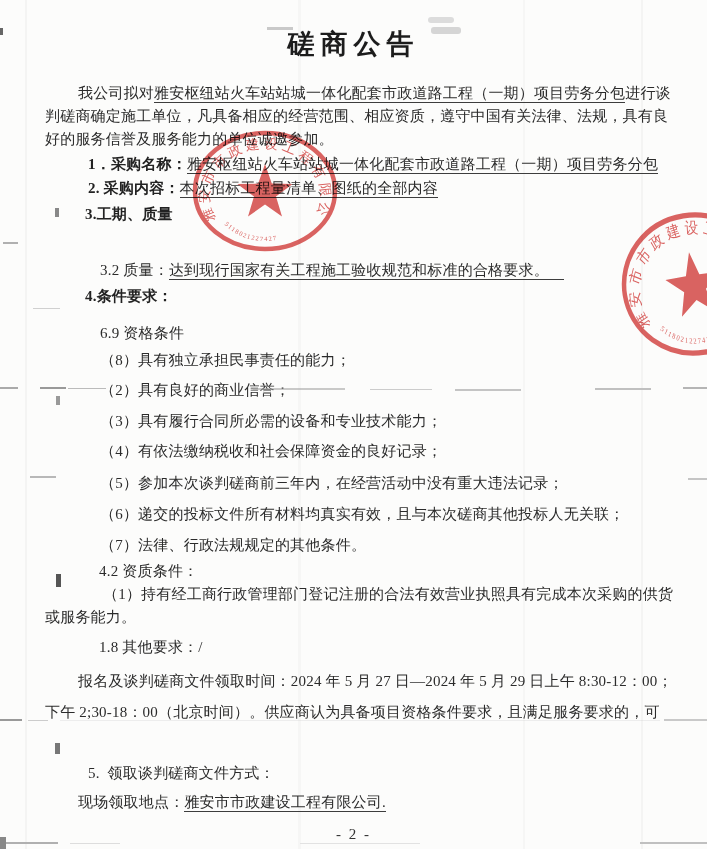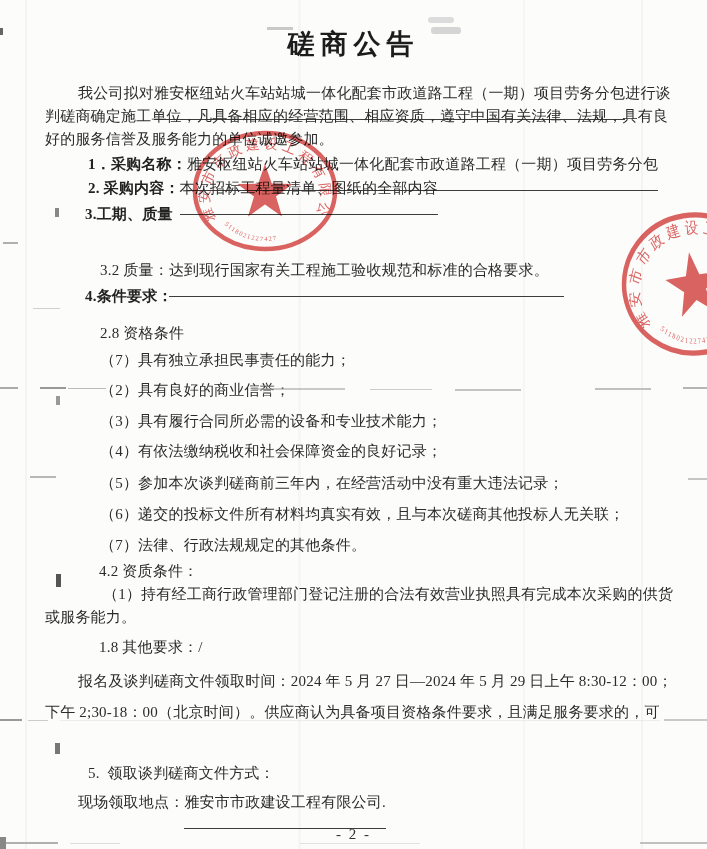--- a/index.html
+++ b/index.html
@@ -4,21 +4,21 @@
 <style>
   html,body{margin:0;padding:0;background:#e9e9e9;}
   #page{
     position:relative;width:707px;height:849px;margin:0 auto;
     background:#fcfcfb;overflow:hidden;
     font-family:"Liberation Serif","DejaVu Serif",serif;
   }
   .ln{position:absolute;font-size:15px;letter-spacing:.2px;line-height:19px;
       color:#2b2b2b;white-space:pre;}
   .b{font-weight:700;color:#222;}
-  .u{border-bottom:1.3px solid #3d3d3d;padding-bottom:18px;}
+  .u{border-bottom:1.3px solid #3d3d3d;padding-bottom:1px;}
   .title{position:absolute;left:0;right:0;top:26px;text-align:center;
       font-size:27px;font-weight:700;letter-spacing:6px;color:#1c1c1c;}
   .pageno{position:absolute;left:0;right:0;top:826px;text-align:center;
       font-size:15px;letter-spacing:2px;color:#333;}
   .stamp{position:absolute;mix-blend-mode:multiply;opacity:.82;}
   .stamp svg{display:block;}
   #stamp-right{transform:rotate(-9deg) scaleY(1.19);transform-origin:50% 50%;}
   .art{position:absolute;pointer-events:none;}
   .vstreak{position:absolute;top:0;bottom:0;background:#000;pointer-events:none;}
 </style>
@@ -37,22 +37,22 @@
 
   <div class="ln" style="left:78px;top:84px"><span>我公司拟对</span><span class="u">雅安枢纽站火车站站城一体化配套市政道路工程（一期）项目劳务分包</span><span>进行谈</span></div>
   <div class="ln" style="left:45px;top:107px"><span>判磋商确定施工单位，凡具备相应的经营范围、相应资质，遵守中国有关法律、法规，具有良</span></div>
   <div class="ln" style="left:45px;top:130px"><span>好的服务信誉及服务能力的单位诚邀参加。</span></div>
 
   <div class="ln" style="left:88px;top:155px"><span class="b">1．采购名称：</span><span class="u">雅安枢纽站火车站站城一体化配套市政道路工程（一期）项目劳务分包</span></div>
   <div class="ln" style="left:88px;top:179px"><span class="b">2. 采购内容：</span><span class="u">本次招标工程量清单、图纸的全部内容</span></div>
   <div class="ln" style="left:85px;top:205px"><span class="b">3.工期、质量</span></div>
   <div class="ln" style="left:100px;top:261px"><span>3.2 质量：</span><span class="u">达到现行国家有关工程施工验收规范和标准的合格要求。　</span></div>
   <div class="ln" style="left:85px;top:287px"><span class="b">4.条件要求：</span></div>
-  <div class="ln" style="left:100px;top:324px"><span>2.8 资格条件</span></div>
-  <div class="ln" style="left:100px;top:351px"><span>（7）具有独立承担民事责任的能力；</span></div>
+  <div class="ln" style="left:100px;top:324px"><span>6.9 资格条件</span></div>
+  <div class="ln" style="left:100px;top:351px"><span>（8）具有独立承担民事责任的能力；</span></div>
   <div class="ln" style="left:100px;top:381px"><span>（2）具有良好的商业信誉；</span></div>
   <div class="ln" style="left:100px;top:412px"><span>（3）具有履行合同所必需的设备和专业技术能力；</span></div>
   <div class="ln" style="left:100px;top:442px"><span>（4）有依法缴纳税收和社会保障资金的良好记录；</span></div>
   <div class="ln" style="left:100px;top:474px"><span>（5）参加本次谈判磋商前三年内，在经营活动中没有重大违法记录；</span></div>
   <div class="ln" style="left:100px;top:505px"><span>（6）递交的投标文件所有材料均真实有效，且与本次磋商其他投标人无关联；</span></div>
   <div class="ln" style="left:100px;top:536px"><span>（7）法律、行政法规规定的其他条件。</span></div>
   <div class="ln" style="left:99px;top:562px"><span>4.2 资质条件：</span></div>
   <div class="ln" style="left:103px;top:585px"><span>（1）持有经工商行政管理部门登记注册的合法有效营业执照具有完成本次采购的供货</span></div>
   <div class="ln" style="left:45px;top:608px"><span>或服务能力。</span></div>
   <div class="ln" style="left:99px;top:638px"><span>1.8 其他要求：/</span></div>

